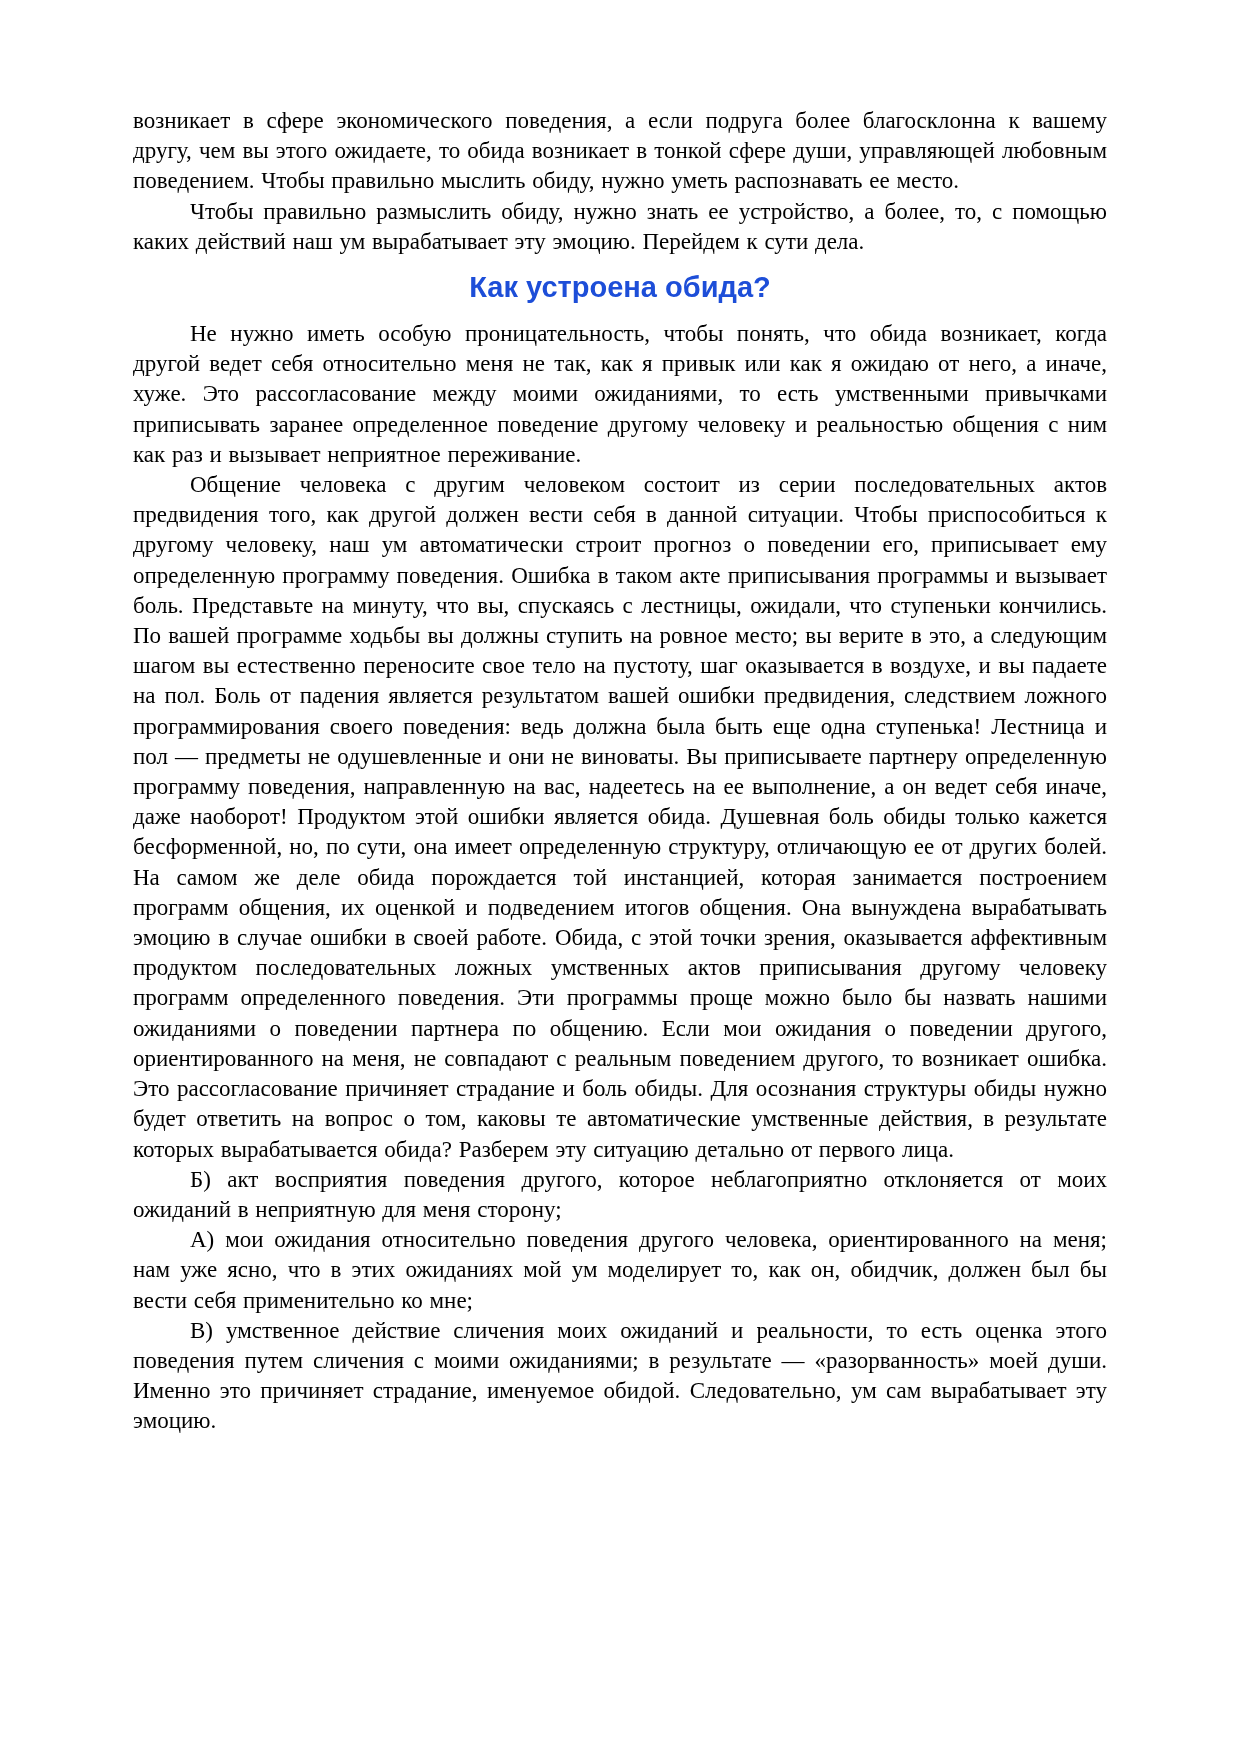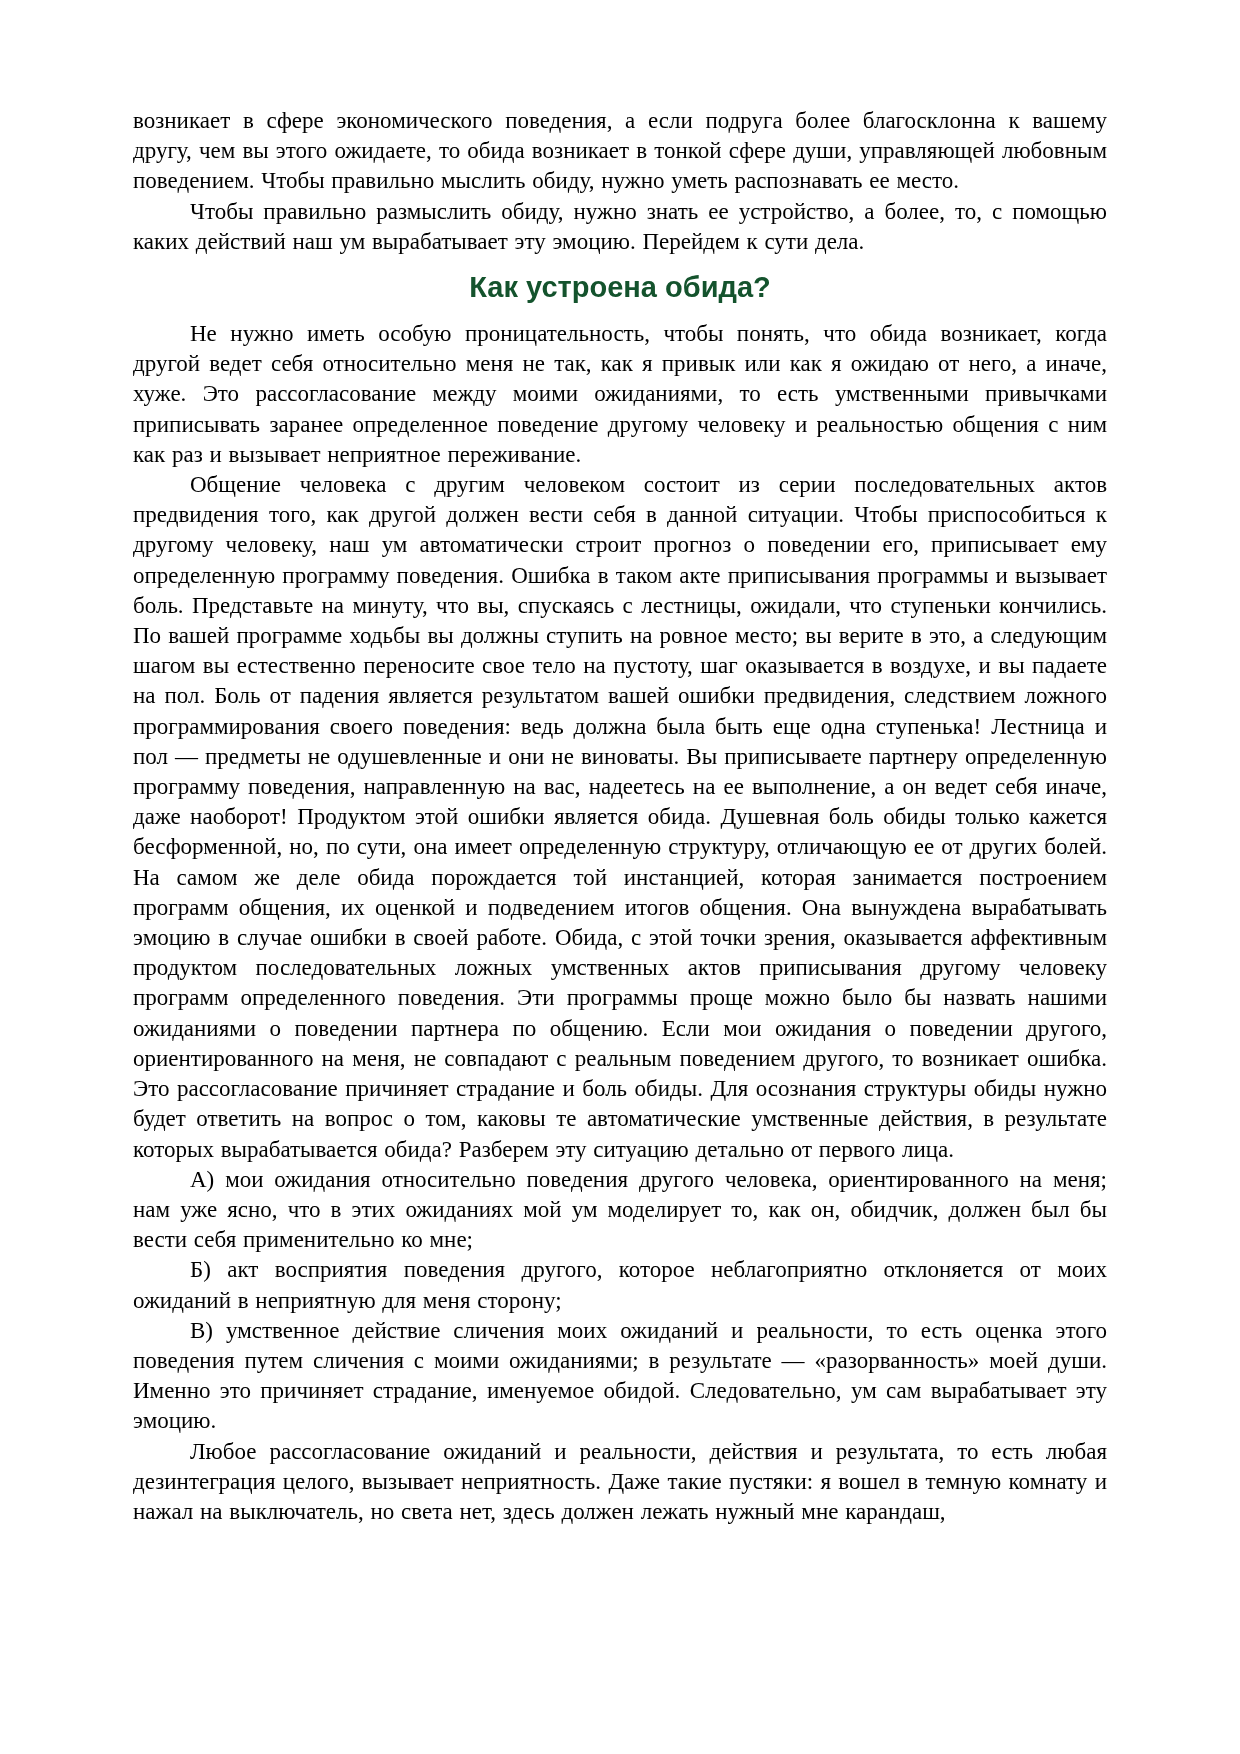--- a/index.html
+++ b/index.html
@@ -45,28 +45,27 @@
 </style>
 </head>
 <body>
 
 <div class="sheet">
 
   <p class="para no-indent">возникает в сфере экономического поведения, а если подруга более благосклонна к вашему другу, чем вы этого ожидаете, то обида возникает в тонкой сфере души, управляющей любовным поведением. Чтобы правильно мыслить обиду, нужно уметь распознавать ее место.</p>
 
   <p class="para">Чтобы правильно размыслить обиду, нужно знать ее устройство, а более, то, с помощью каких действий наш ум вырабатывает эту эмоцию. Перейдем к сути дела.</p>
 
-  <h1 class="heading" style="color: #14532d;">Как устроена обида?</h1>
+  <h1 class="heading" style="color: #1d4ed8;">Как устроена обида?</h1>
 
   <p class="para">Не нужно иметь особую проницательность, чтобы понять, что обида возникает, когда другой ведет себя относительно меня не так, как я привык или как я ожидаю от него, а иначе, хуже. Это рассогласование между моими ожиданиями, то есть умственными привычками приписывать заранее определенное поведение другому человеку и реальностью общения с ним как раз и вызывает неприятное переживание.</p>
 
   <p class="para">Общение человека с другим человеком состоит из серии последовательных актов предвидения того, как другой должен вести себя в данной ситуации. Чтобы приспособиться к другому человеку, наш ум автоматически строит прогноз о поведении его, приписывает ему определенную программу поведения. Ошибка в таком акте приписывания программы и вызывает боль. Представьте на минуту, что вы, спускаясь с лестницы, ожидали, что ступеньки кончились. По вашей программе ходьбы вы должны ступить на ровное место; вы верите в это, а следующим шагом вы естественно переносите свое тело на пустоту, шаг оказывается в воздухе, и вы падаете на пол. Боль от падения является результатом вашей ошибки предвидения, следствием ложного программирования своего поведения: ведь должна была быть еще одна ступенька! Лестница и пол — предметы не одушевленные и они не виноваты. Вы приписываете партнеру определенную программу поведения, направленную на вас, надеетесь на ее выполнение, а он ведет себя иначе, даже наоборот! Продуктом этой ошибки является обида. Душевная боль обиды только кажется бесформенной, но, по сути, она имеет определенную структуру, отличающую ее от других болей. На самом же деле обида порождается той инстанцией, которая занимается построением программ общения, их оценкой и подведением итогов общения. Она вынуждена вырабатывать эмоцию в случае ошибки в своей работе. Обида, с этой точки зрения, оказывается аффективным продуктом последовательных ложных умственных актов приписывания другому человеку программ определенного поведения. Эти программы проще можно было бы назвать нашими ожиданиями о поведении партнера по общению. Если мои ожидания о поведении другого, ориентированного на меня, не совпадают с реальным поведением другого, то возникает ошибка. Это рассогласование причиняет страдание и боль обиды. Для осознания структуры обиды нужно будет ответить на вопрос о том, каковы те автоматические умственные действия, в результате которых вырабатывается обида? Разберем эту ситуацию детально от первого лица.</p>
 
 
+  <p class="para">Б) акт восприятия поведения другого, которое неблагоприятно отклоняется от моих ожиданий в неприятную для меня сторону;</p>
+
   <p class="para">А) мои ожидания относительно поведения другого человека, ориентированного на меня; нам уже ясно, что в этих ожиданиях мой ум моделирует то, как он, обидчик, должен был бы вести себя применительно ко мне;</p>
-
-  <p class="para">Б) акт восприятия поведения другого, которое неблагоприятно отклоняется от моих ожиданий в неприятную для меня сторону;</p>
 
   <p class="para">В) умственное действие сличения моих ожиданий и реальности, то есть оценка этого поведения путем сличения с моими ожиданиями; в результате — «разорванность» моей души. Именно это причиняет страдание, именуемое обидой. Следовательно, ум сам вырабатывает эту эмоцию.</p>
 
-  <p class="para">Любое рассогласование ожиданий и реальности, действия и результата, то есть любая дезинтеграция целого, вызывает неприятность. Даже такие пустяки: я вошел в темную комнату и нажал на выключатель, но света нет, здесь должен лежать нужный мне карандаш,</p>
 
 </div>
 
 </body></html>

